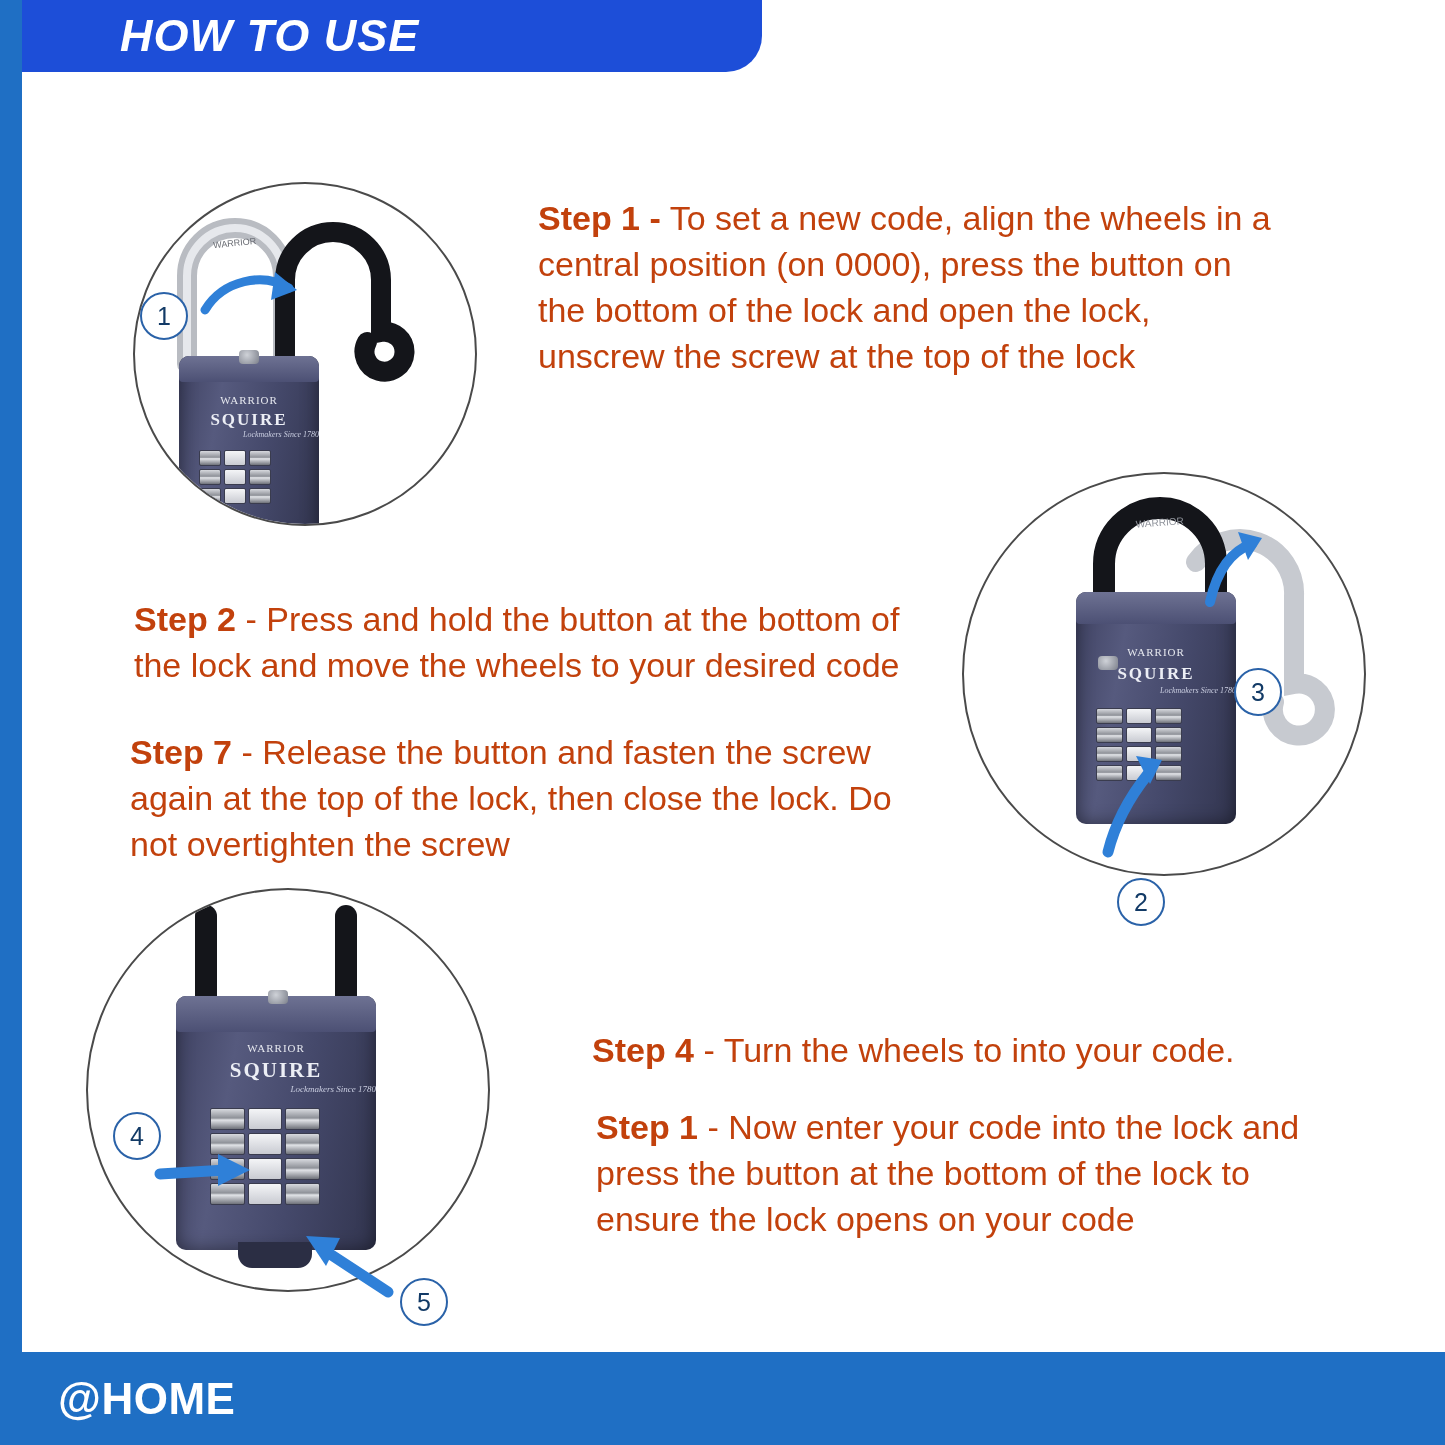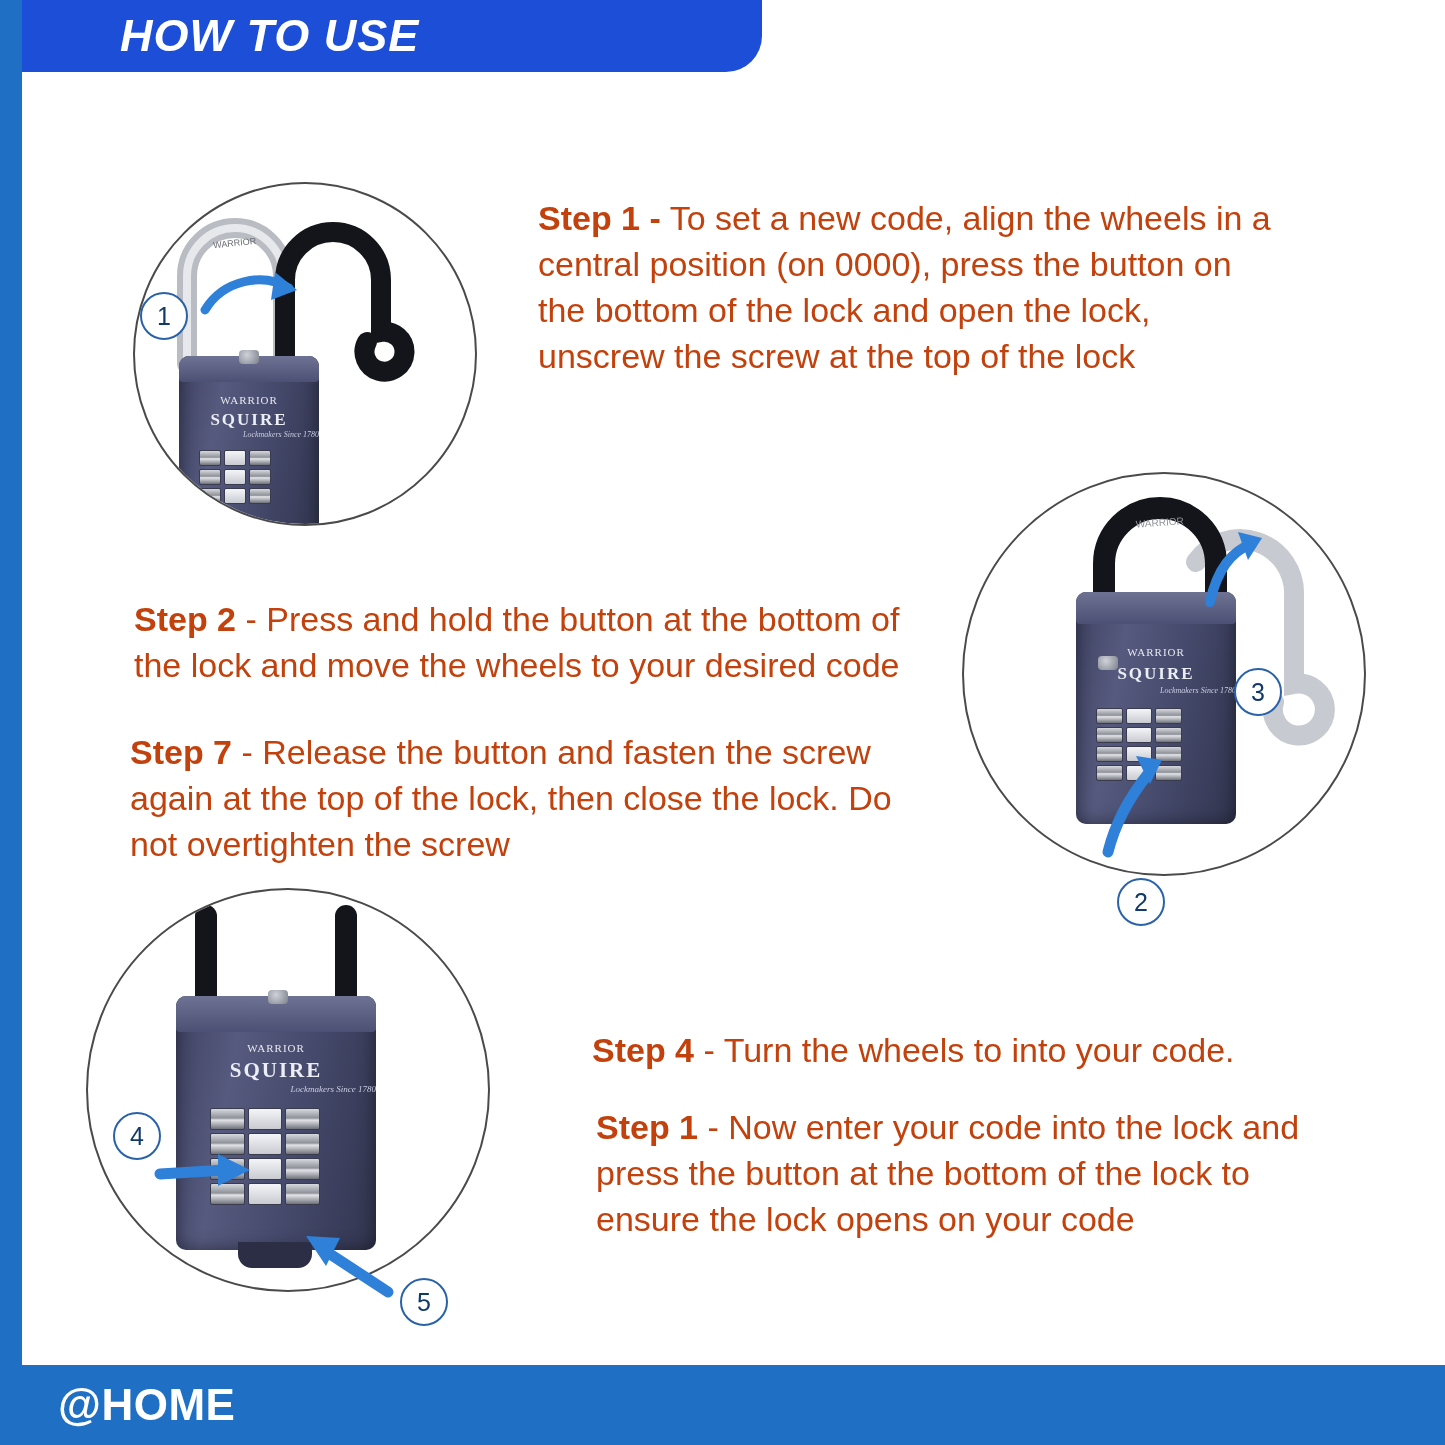--- a/index.html
+++ b/index.html
@@ -39,21 +39,21 @@
     font-weight: bold;
     font-style: italic;
     letter-spacing: 1px;
     margin-left: 98px;
   }
 
   
   .footer-banner {
     position: absolute;
     left: 0; bottom: 0;
-    width: 1445px; height: 80px;
+    width: 1445px; height: 93px;
     background: #1f6fc4;
     display: flex;
     align-items: center;
   }
   .footer-title {
     color: #ffffff;
     font-size: 44px;
     font-weight: bold;
     letter-spacing: 0.5px;
     margin-left: 58px;

